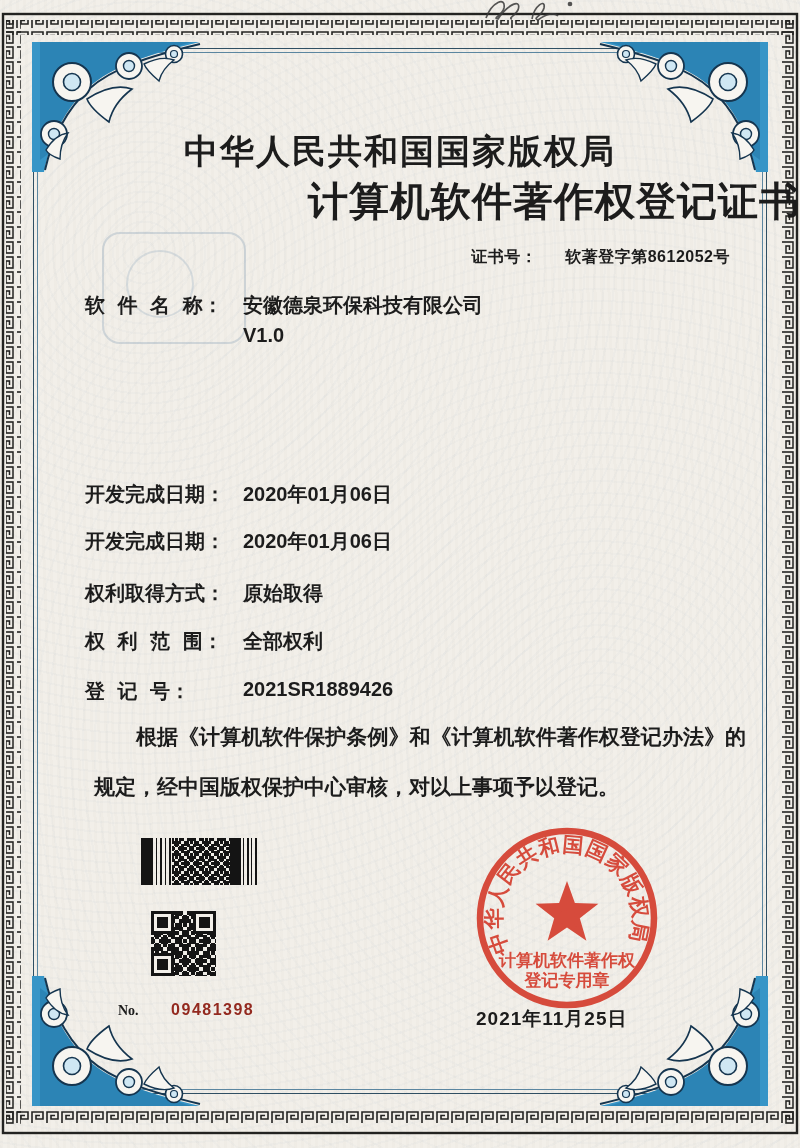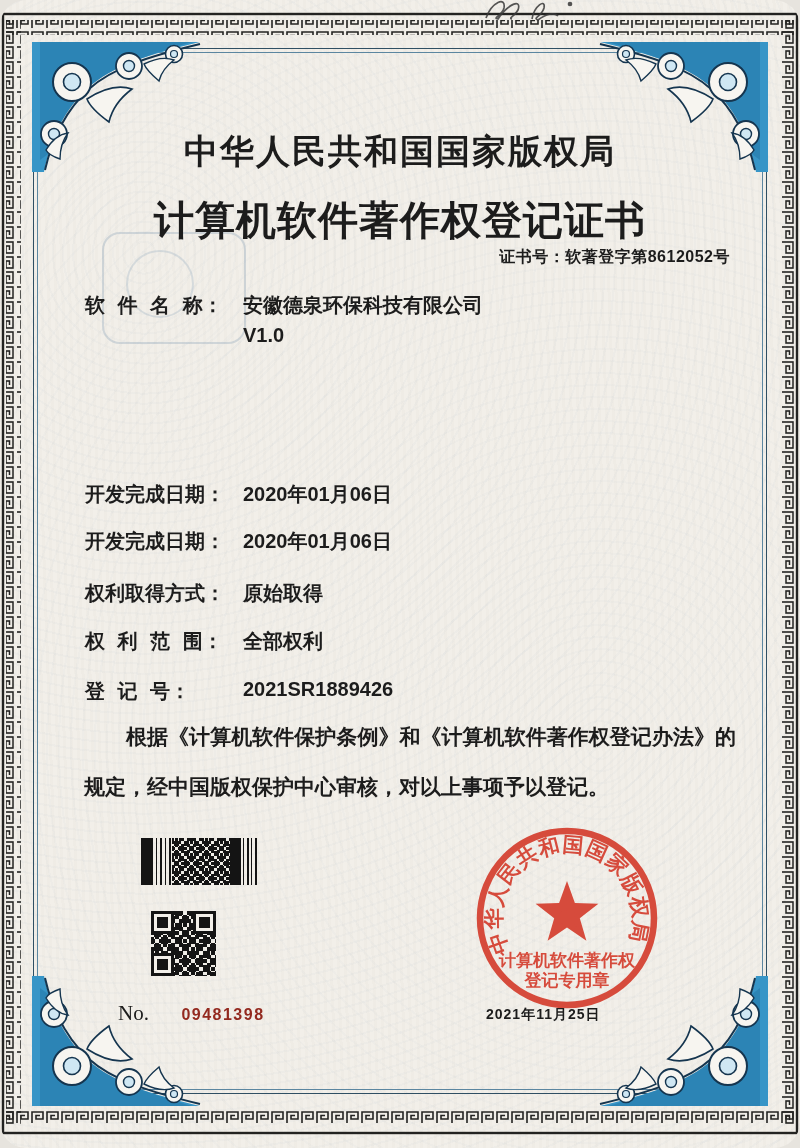--- a/index.html
+++ b/index.html
@@ -3,48 +3,48 @@
 <meta charset="utf-8">
 <style>
   html,body{margin:0;padding:0;background:#e7e4de;}
   .page{
     position:relative;width:800px;height:1148px;overflow:hidden;
     background-color:#f2efe9;
     background-image:
       repeating-radial-gradient(circle at 18% 22%, rgba(150,170,190,0.05) 0 2px, transparent 2px 10px),
       repeating-radial-gradient(circle at 75% 65%, rgba(150,170,190,0.045) 0 2px, transparent 2px 12px),
       repeating-linear-gradient(88deg, rgba(160,150,130,0.035) 0 3px, transparent 3px 7px);
-    font-family:"Liberation Sans",sans-serif;color:#1c1c1c;border-radius:26px;
+    font-family:"Liberation Sans",sans-serif;color:#1c1c1c;
   }
   .abs{position:absolute;}
   
   .border-svg{position:absolute;left:0;top:0;z-index:1;}
   .rule1{position:absolute;left:33px;top:48px;right:33px;bottom:54px;border:1.5px solid #2f4f63;z-index:2;}
   .rule2{position:absolute;left:37px;top:52px;right:37px;bottom:58px;border:1px solid #5b86a0;z-index:2;}
   .corner{position:absolute;width:170px;height:130px;z-index:3;}
   .corner.tl{left:32px;top:42px;}
   .corner.tr{left:598px;top:42px;transform:scaleX(-1);}
   .corner.bl{left:32px;top:976px;transform:scaleY(-1);}
   .corner.br{left:598px;top:976px;transform:scale(-1,-1);}
   .scribble{position:absolute;left:420px;top:0;z-index:4;}
   .emboss{position:absolute;left:102px;top:232px;width:140px;height:108px;
     border:2px solid rgba(140,165,185,.34);border-radius:18px;z-index:2;}
   .emboss::before{content:"";position:absolute;left:22px;top:16px;width:64px;height:64px;
     border:2px solid rgba(140,165,185,.28);border-radius:50%;}
   
   .authority{left:0;right:0;top:129px;text-align:center;
     font-family:"Liberation Serif",serif;font-weight:700;font-size:34px;letter-spacing:2px;z-index:5;}
-  .cert-title{left:0;right:0;top:193px;text-align:center;
+  .cert-title{left:0;right:0;top:174px;text-align:right;
     font-family:"Liberation Serif",serif;font-weight:700;font-size:40px;letter-spacing:1px;z-index:5;}
   .cert-no{right:70px;top:247px;font-size:16px;font-weight:700;letter-spacing:.5px;z-index:5;}
-  .cert-no .v{margin-left:0;}
+  .cert-no .v{margin-left:28px;}
   .row{left:85px;top:0;font-size:20px;font-weight:700;z-index:5;white-space:nowrap;}
   .row .lab{display:inline-block;word-spacing:7px;}
   .row .val{position:absolute;left:158px;white-space:nowrap;} 
-  .statement{left:84px;top:712px;width:652px;font-size:21px;font-weight:700;
+  .statement{left:94px;top:712px;width:652px;font-size:21px;font-weight:700;
     line-height:50px;text-indent:2em;text-align:justify;z-index:5;}
   
   .barcode{left:141px;top:838px;width:137px;height:47px;display:flex;z-index:5;}
   .bc-thick{width:10px;background:#141414;}
   .bc-thin{width:21px;background:repeating-linear-gradient(90deg,#141414 0 2px,transparent 2px 5px,#141414 5px 6px,transparent 6px 9px);}
   .bc-noise{width:58px;position:relative;
     background-image:
       conic-gradient(#141414 25%, transparent 0 50%, #141414 0 75%, transparent 0),
       conic-gradient(transparent 25%, #141414 0 50%, transparent 0 75%, #141414 0);
     background-size:6px 6px,10px 10px;background-position:0 0,2px 3px;}
@@ -53,25 +53,25 @@
   .qr{left:151px;top:911px;width:65px;height:65px;position:absolute;z-index:5;
     background-image:
       conic-gradient(#141414 25%, transparent 0 50%, #141414 0 75%, transparent 0),
       conic-gradient(transparent 25%, #141414 0 50%, transparent 0 75%, #141414 0);
     background-size:8px 8px,14px 14px;background-position:0 0,3px 5px;}
   .finder{position:absolute;width:17px;height:17px;border:3.5px solid #141414;background:#f2efe9;}
   .finder::before{content:"";position:absolute;inset:3px;background:#141414;}
   .finder.tl{left:0;top:0;} .finder.tr{right:0;top:0;} .finder.bl{left:0;bottom:0;}
   
   .serial{left:118px;top:1001px;z-index:5;white-space:nowrap;}
-  .serial .no{font-family:"Liberation Serif",serif;font-weight:400;font-size:21px;color:#1c1c1c;}
+  .serial .no{font-family:"Liberation Serif",serif;font-weight:700;font-size:14px;color:#1c1c1c;}
   .serial .num{font-family:Liberation Sans, sans-serif;font-size:16px;font-weight:700;
     color:#93291f;letter-spacing:1.5px;margin-left:28px;}
   .seal{left:465px;top:818px;z-index:6;}
-  .issue-date{left:486px;top:1006px;font-size:14px;font-weight:700;letter-spacing:1px;z-index:7;white-space:nowrap;}
+  .issue-date{left:476px;top:1006px;font-size:19px;font-weight:700;letter-spacing:1px;z-index:7;white-space:nowrap;}
 </style>
 </head>
 <body>
 
 <div class="page">
 
   <svg class="border-svg" width="800" height="1148" viewBox="0 0 800 1148">
     <defs>
       <pattern id="meanderH" width="15" height="15" patternUnits="userSpaceOnUse">
         <path d="M2,13 L2,2 L13,2 L13,9 L6,9 L6,5.5 L10,5.5" fill="none" stroke="#232321" stroke-width="1.6"></path>

